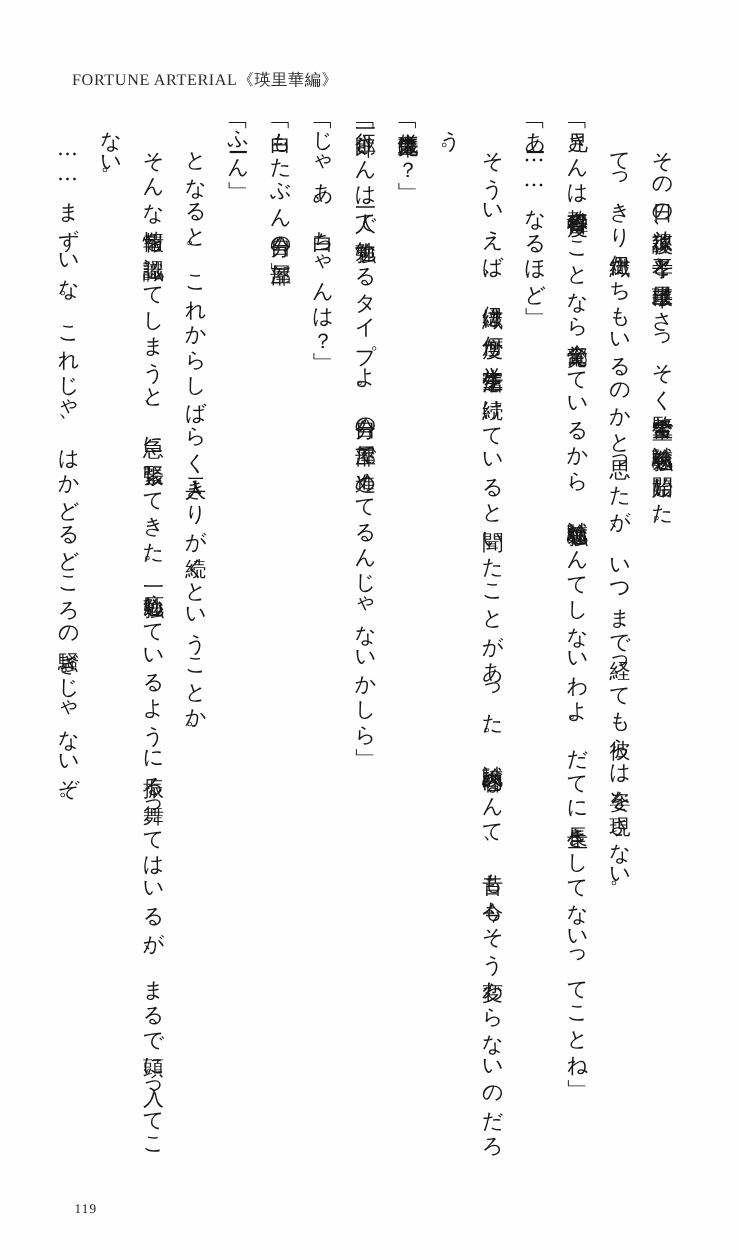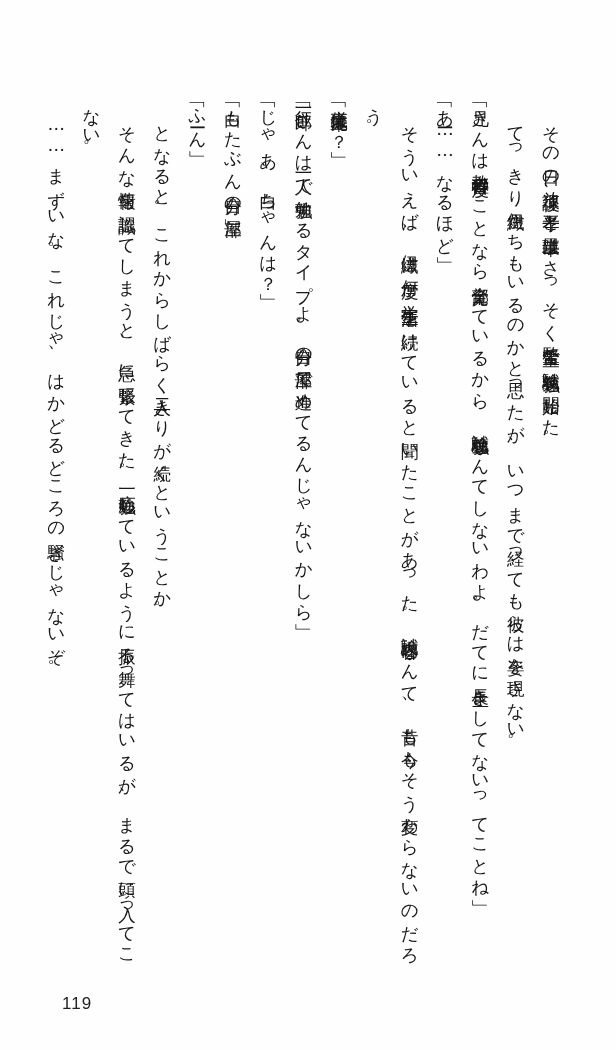--- a/index.html
+++ b/index.html
@@ -62,31 +62,32 @@
   }
   .vtext p.indent {
     text-indent: 1em;
   }
 
   
   .folio {
     position: absolute;
     left: 62px;
     bottom: 36px;
-    font-size: 17px;
+    font-size: 11px;
     color: #222;
-    font-family: Liberation Sans, sans-serif;
+    font-family: Liberation Serif, serif;
     letter-spacing: 1px;
   }
 </style>
 </head>
 <body>
 
 <div class="page">
 
+  <div class="running-head">FORTUNE ARTERIAL《瑛里華編》</div>
 
   <div class="vtext">
     <p class="indent">その日の放課後、孝平と瑛里華はさっそく監督生室で試験勉強を開始した。</p>
     <p class="indent">てっきり伊織たちもいるのかと思ったが、いつまで経っても彼らは姿を現さない。</p>
     <p>「兄さんは教科書程度のことなら全部覚えているから、試験勉強なんてしないわよ。だてに長生きしてないってことね」</p>
     <p>「あー……なるほど」</p>
     <p class="indent">そういえば、伊織は何度か学生生活を続けていると聞いたことがあった。試験内容なんて、昔も今もそう変わらないのだろう。</p>
     <p>「東儀先輩は？」</p>
     <p>「征一郎さんは一人で勉強するタイプよ。自分の部屋で進めてるんじゃないかしら」</p>
     <p>「じゃあ、白ちゃんは？」</p>

